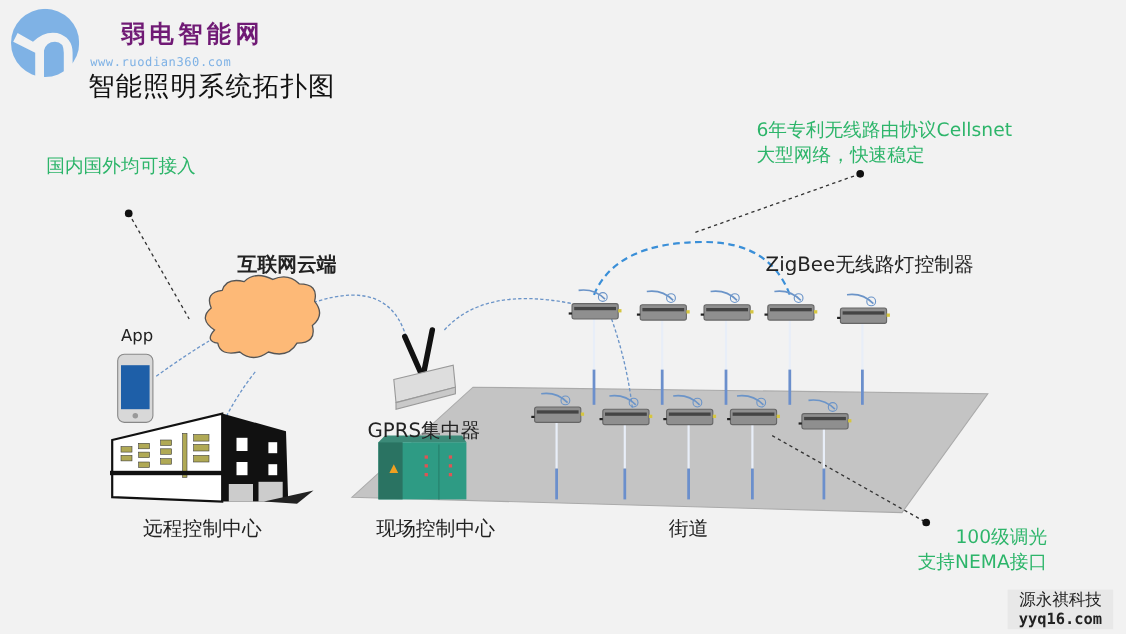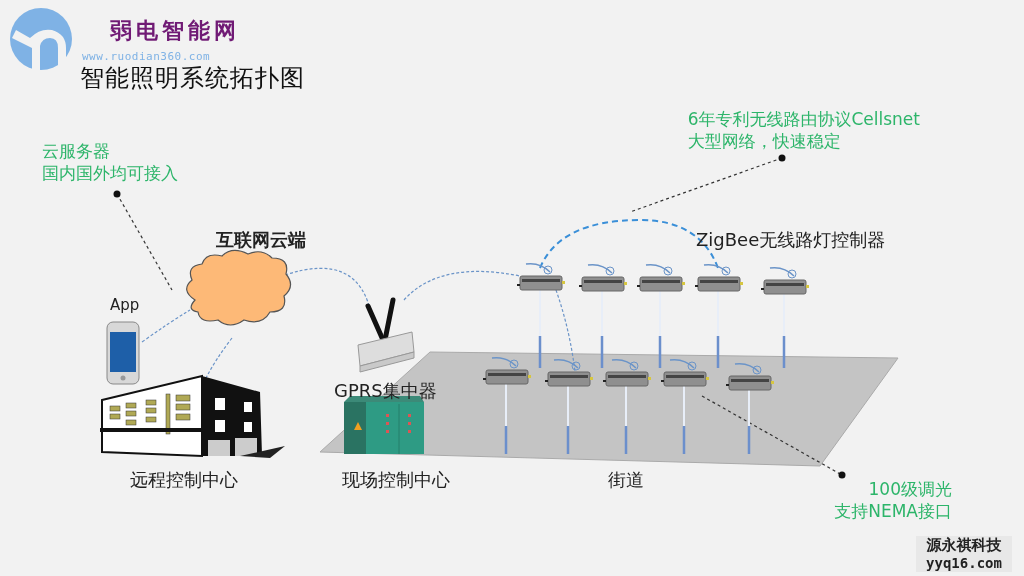--- a/index.html
+++ b/index.html
@@ -12,21 +12,21 @@
   .logo-circle { left: 10px; top: 8px; width: 62px; height: 62px; }
   .logo-cn { left: 82px; top: 16px; font-size: 22px; font-weight: bold; color: #701a75; letter-spacing: 4px; margin-left: 28px; }
   .logo-url { left: 82px; top: 50px; font-size: 11px; color: #7fb2e5; font-family: "DejaVu Sans Mono", monospace; letter-spacing: 0.5px; }
   .page-title { left: 80px; top: 62px; font-size: 24px; color: #111; letter-spacing: 1px; }
   .green { color: #2db56a; font-size: 17px; line-height: 22px; }
   .ann-cloud { left: 42px; top: 140px; }
   .ann-router { right: 104px; top: 108px; text-align: left; }
   .ann-dim { right: 72px; top: 478px; text-align: right; }
   .label { font-size: 18px; color: #222; }
   .watermark { right: 12px; top: 536px; width: 96px; background: #e8e8e8; text-align: center; }
-  .wm1 { font-size: 15px; font-weight: bold; color: #222; line-height: 18px; }
+  .wm1 { font-size: 15px; font-weight: normal; color: #222; line-height: 18px; }
   .wm2 { font-size: 14px; font-weight: bold; color: #222; line-height: 18px; font-family: "DejaVu Sans Mono", monospace; }
   svg.scene { position: absolute; left: 0; top: 0; }
 </style>
 </head>
 <body>
 
 <svg class="abs logo-circle" viewBox="0 0 62 62">
   <circle cx="31" cy="31" r="31" fill="#7fb2e5"></circle>
   <path d="M6 22 L20 30 Q30 20 42 22 Q56 26 56 40 L56 60 L48 60 L48 40 Q48 30 40 30 Q32 30 30 38 L30 62 L22 62 L22 40 L2 30 Z" fill="#f2f2f2"></path>
 </svg>
@@ -213,21 +213,20 @@
         <circle cx="757" cy="370" r="4" fill="none" stroke="#6b94c8"></circle>
         <rect x="729" y="376" width="42" height="14" rx="2" fill="#8f8f8f" stroke="#666"></rect>
         <rect x="731" y="379" width="38" height="3" fill="#444"></rect>
         <rect x="771" y="381" width="3" height="3" fill="#d6c640"></rect>
         <rect x="726" y="384" width="3" height="2" fill="#222"></rect>
       </g>
     </g>
 </svg>
 
 <div class="abs green ann-cloud">
-  <div>云服务器</div>
   <div>国内国外均可接入</div>
 </div>
 <div class="abs green ann-router">
   <div>6年专利无线路由协议Cellsnet</div>
   <div>大型网络，快速稳定</div>
 </div>
 <div class="abs green ann-dim">
   <div>100级调光</div>
   <div>支持NEMA接口</div>
 </div>

